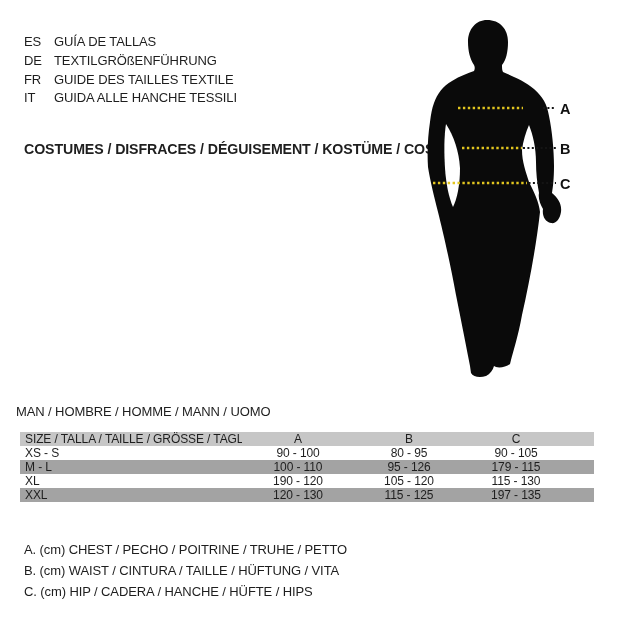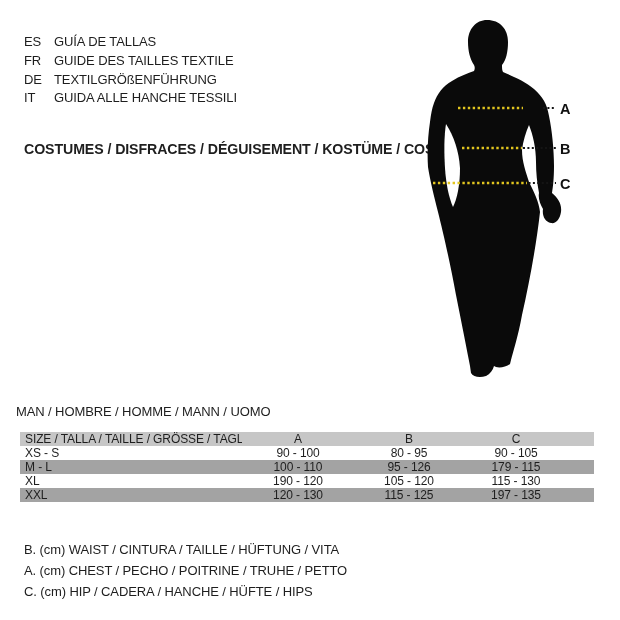--- a/index.html
+++ b/index.html
@@ -36,26 +36,26 @@
 <body>
 
 <div class="canvas">
 
   <div class="abs langs">
     <div class="lang-row">
       <span class="lang-code">ES</span>
       <span>GUÍA DE TALLAS</span>
     </div>
     <div class="lang-row">
+      <span class="lang-code">DE</span>
+      <span>TEXTILGRÖßENFÜHRUNG</span>
+    </div>
+    <div class="lang-row">
       <span class="lang-code">FR</span>
       <span>GUIDE DES TAILLES TEXTILE</span>
-    </div>
-    <div class="lang-row">
-      <span class="lang-code">DE</span>
-      <span>TEXTILGRÖßENFÜHRUNG</span>
     </div>
     <div class="lang-row">
       <span class="lang-code">IT</span>
       <span>GUIDA ALLE HANCHE TESSILI</span>
     </div>
   </div>
 
   <div class="abs category">COSTUMES / DISFRACES / DÉGUISEMENT / KOSTÜME / COSTUMI</div>
 
   <svg class="abs figure-box" viewBox="0 0 210 400">
@@ -166,18 +166,18 @@
         <td class="lbl">XXL</td>
         <td>120 - 130</td>
         <td>115 - 125</td>
         <td>197 - 135</td>
         <td></td>
       </tr>
     </tbody>
   </table>
 
   <div class="abs notes">
+    <div>A. (cm) CHEST / PECHO / POITRINE / TRUHE / PETTO</div>
     <div>B. (cm) WAIST / CINTURA / TAILLE / HÜFTUNG / VITA</div>
-    <div>A. (cm) CHEST / PECHO / POITRINE / TRUHE / PETTO</div>
     <div>C. (cm) HIP / CADERA / HANCHE / HÜFTE / HIPS</div>
   </div>
 
 </div>
 
 </body></html>

